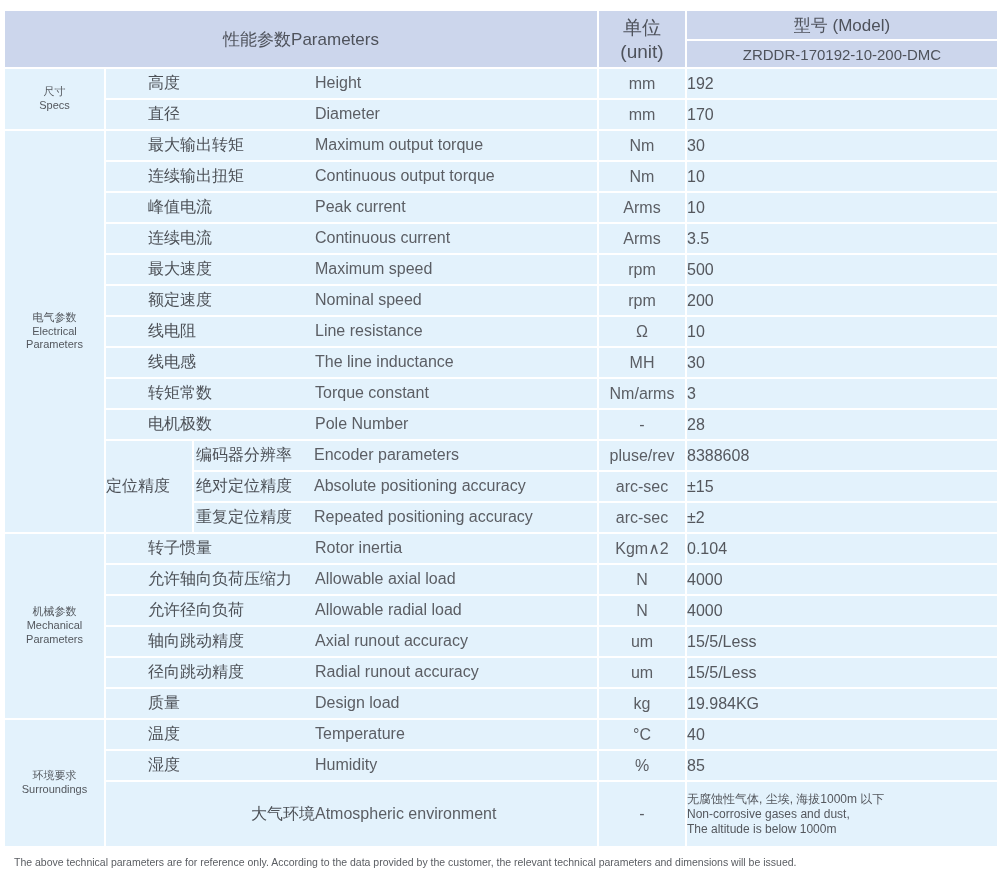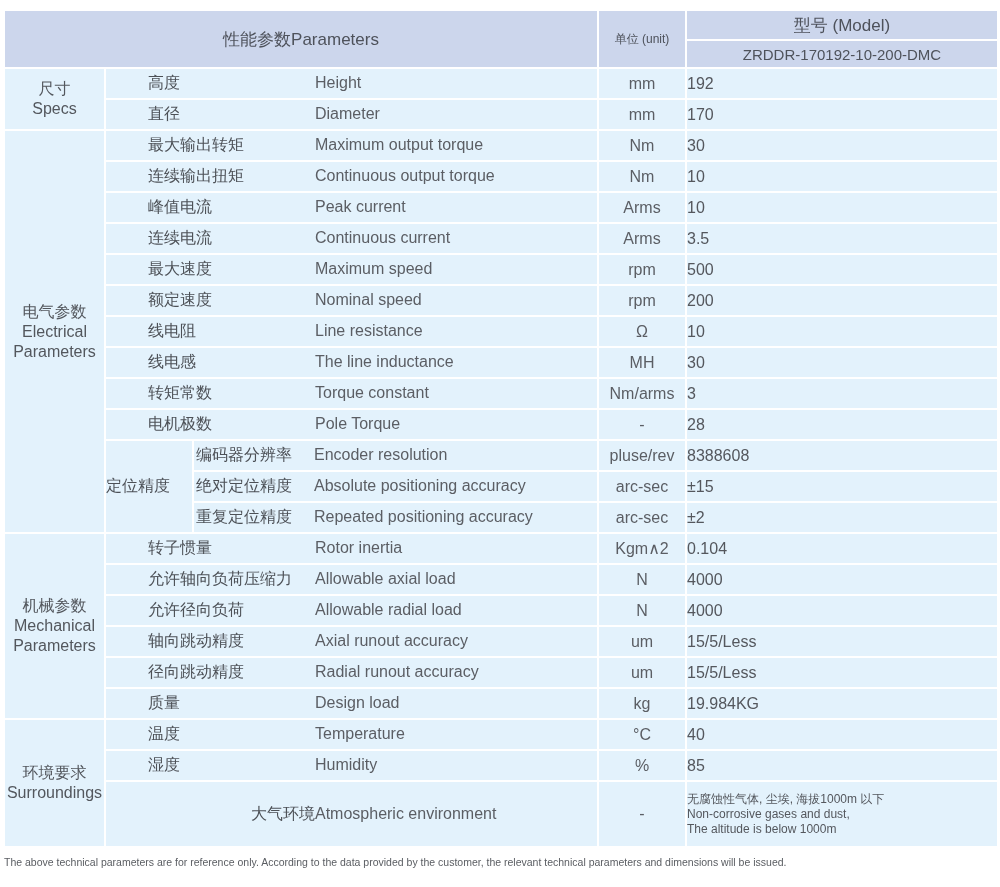--- a/index.html
+++ b/index.html
@@ -9,39 +9,39 @@
   table.spec{border-collapse:collapse;table-layout:fixed;width:994px;margin:9px 0 0 3px;}
   col.c1{width:101px;} col.c2{width:88px;} col.c3{width:405px;} col.c4{width:88px;} col.c5{width:312px;}
 
   th,td{border:2px solid #ffffff;padding:0;vertical-align:middle;
         background:#e3f2fc;color:#55585e;font-size:16px;font-weight:normal;}
 
   thead th{background:#ccd6ec;color:#4e525b;font-size:17px;}
   th.model-top{height:28px;}
   th.model-bottom{height:26px;font-size:15px;text-align:center;}
   th.params-head{height:56px;}
-  th.unit-head{font-size:12px;}
+  th.unit-head{font-size:19px;}
 
   tbody td{height:29px;}
-  td.section{ text-align:center;line-height:1.25;font-size:16px;color:#53575d;}
+  td.section{ text-align:center;line-height:1.25;font-size:11px;color:#53575d;}
   td.label{white-space:nowrap;}
   td.label .cn{display:inline-block;margin-left:42px;width:167px;color:#4d5157;}
   td.label .en{color:#5b5e64;}
   td.label.atmos .cn{margin-left:70px;width:139px;text-align:right;}
   td.subhead{text-align:left;color:#4d5157;}
   td.sublabel{white-space:nowrap;}
   td.sublabel .cn{display:inline-block;margin-left:2px;width:118px;color:#4d5157;}
   td.sublabel .en{color:#5b5e64;}
   td.unit{text-align:center;color:#5b5e64;}
   td.value{text-align:left;color:#54575d;}
   td.value.atmos{height:64px;font-size:12px;line-height:1.25;white-space:pre-line;}
 
   .footer{margin:7px 0 0 4px;color:#5a5d62;}
   .footer .f-cn{font-size:11px;line-height:1.3;}
-  .footer .f-en{font-size:10.5px;line-height:1.35;}
+  .footer .f-en{font-size:10.5px;line-height:1.35;margin-left:10px;}
 </style>
 </head>
 <body>
 
 <div class="page">
 
   <table class="spec">
     <colgroup>
         <col class="c1">
         <col class="c2">
@@ -142,30 +142,30 @@
       </tr>
       <tr>
         <td class="label" colspan="2">
           <span class="cn">转矩常数</span><span class="en">Torque constant</span>
         </td>
         <td class="unit">Nm/arms</td>
         <td class="value">3</td>
       </tr>
       <tr>
         <td class="label" colspan="2">
-          <span class="cn">电机极数</span><span class="en">Pole Torque</span>
+          <span class="cn">电机极数</span><span class="en">Pole Number</span>
         </td>
         <td class="unit">-</td>
         <td class="value">28</td>
       </tr>
 
       <tr>
         <td class="subhead" rowspan="3">定位精度</td>
         <td class="sublabel">
-          <span class="cn">编码器分辨率</span><span class="en">Encoder resolution</span>
+          <span class="cn">编码器分辨率</span><span class="en">Encoder parameters</span>
         </td>
         <td class="unit">pluse/rev</td>
         <td class="value">8388608</td>
       </tr>
       <tr>
         <td class="sublabel">
           <span class="cn">绝对定位精度</span><span class="en">Absolute positioning accuracy</span>
         </td>
         <td class="unit">arc-sec</td>
         <td class="value">±15</td>

